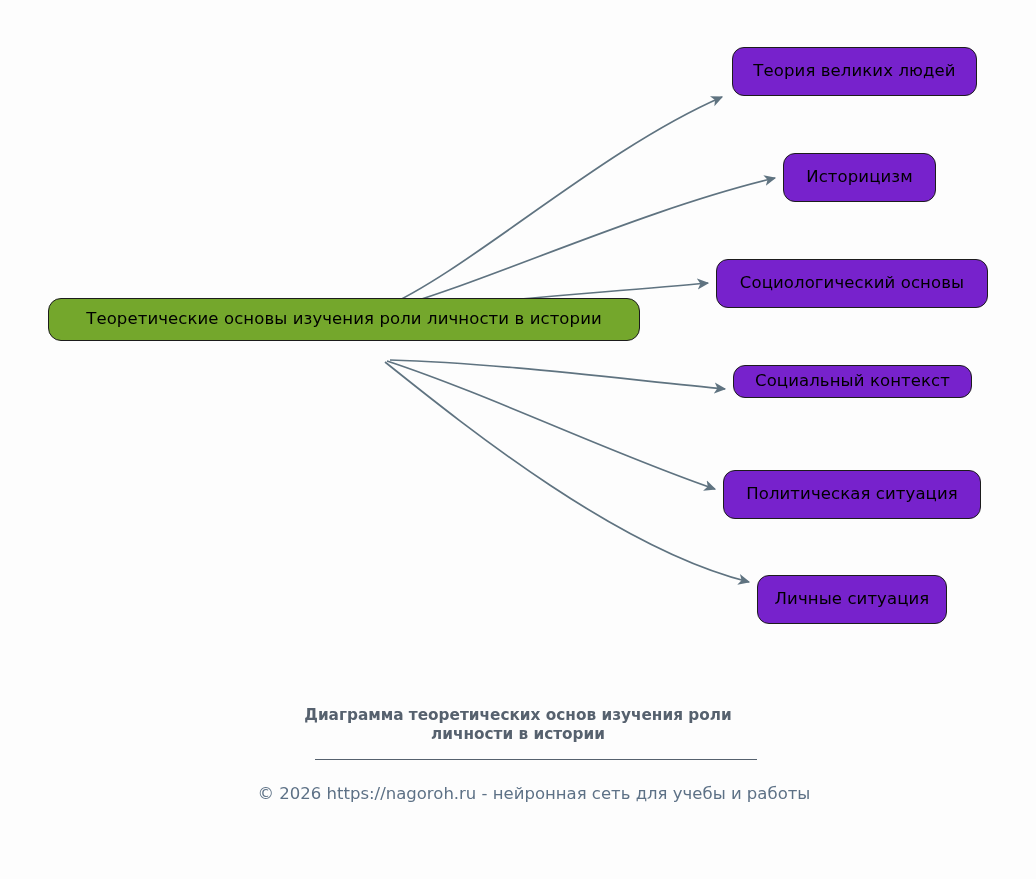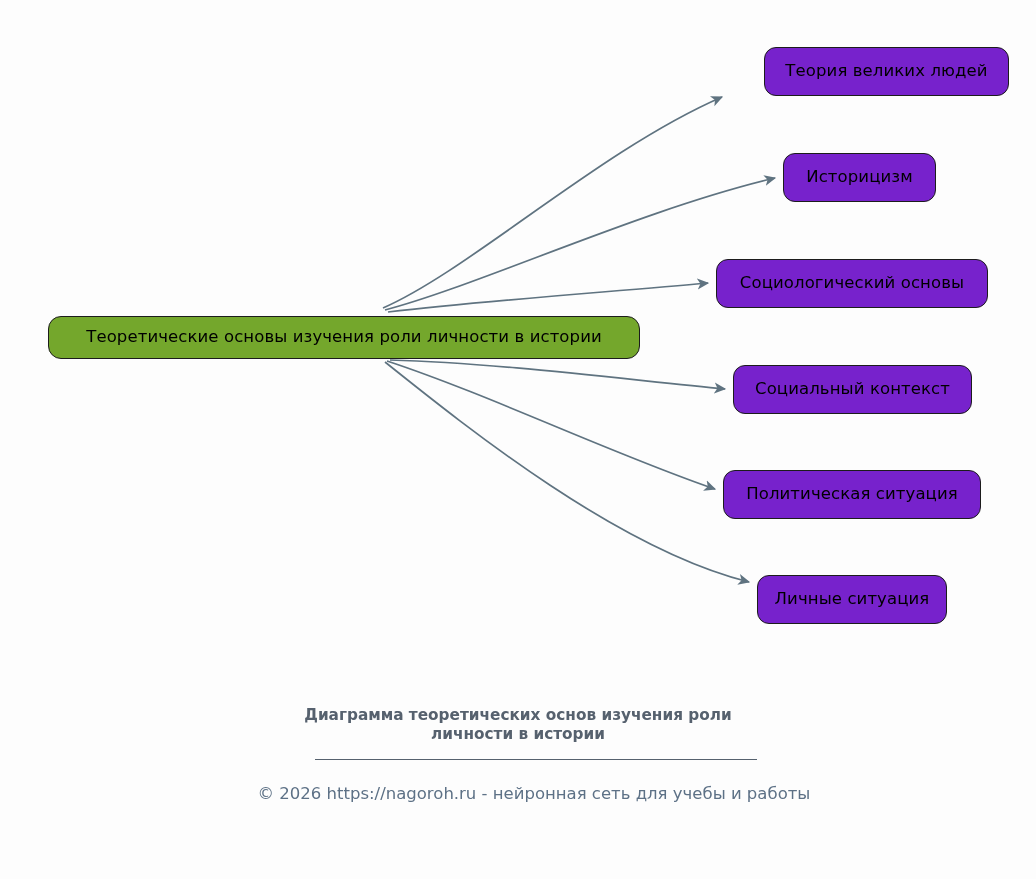--- a/index.html
+++ b/index.html
@@ -96,29 +96,29 @@
     <g fill="none" stroke="#5f7380" stroke-width="1.7" marker-end="url(#arrowhead)">
       <path d="M 383 308 C 470 270 600 150 722 97"></path>
       <path d="M 385 310 C 480 285 640 210 775 178"></path>
       <path d="M 388 312 C 490 300 610 292 708 283"></path>
       <path d="M 390 360 C 500 363 630 380 725 389"></path>
       <path d="M 387 361 C 490 395 615 455 715 489"></path>
       <path d="M 385 362 C 470 430 620 550 749 582"></path>
     </g>
   </svg>
 
-  <div class="node root" style="left:48px; top:316px; width:592px; height:43px;">Теоретические основы изучения роли личности в истории</div>
+  <div class="node root" style="left:48px; top:298px; width:592px; height:43px;">Теоретические основы изучения роли личности в истории</div>
 
-  <div class="node leaf" style="left:764px; top:47px; width:245px; height:49px;">Теория великих людей</div>
+  <div class="node leaf" style="left:732px; top:47px; width:245px; height:49px;">Теория великих людей</div>
 
   <div class="node leaf" style="left:783px; top:153px; width:153px; height:49px;">Историцизм</div>
 
   <div class="node leaf" style="left:716px; top:259px; width:272px; height:49px;">Социологический основы</div>
 
-  <div class="node leaf" style="left:733px; top:365px; width:239px; height:49px;">Социальный контекст</div>
+  <div class="node leaf" style="left:733px; top:365px; width:239px; height:33px;">Социальный контекст</div>
 
   <div class="node leaf" style="left:723px; top:470px; width:258px; height:49px;">Политическая ситуация</div>
 
   <div class="node leaf" style="left:757px; top:575px; width:190px; height:49px;">Личные ситуация</div>
 
   <div id="caption">
     <span>Диаграмма теоретических основ изучения роли</span>
     <span id="caption-line2">личности в истории</span>
   </div>
 

